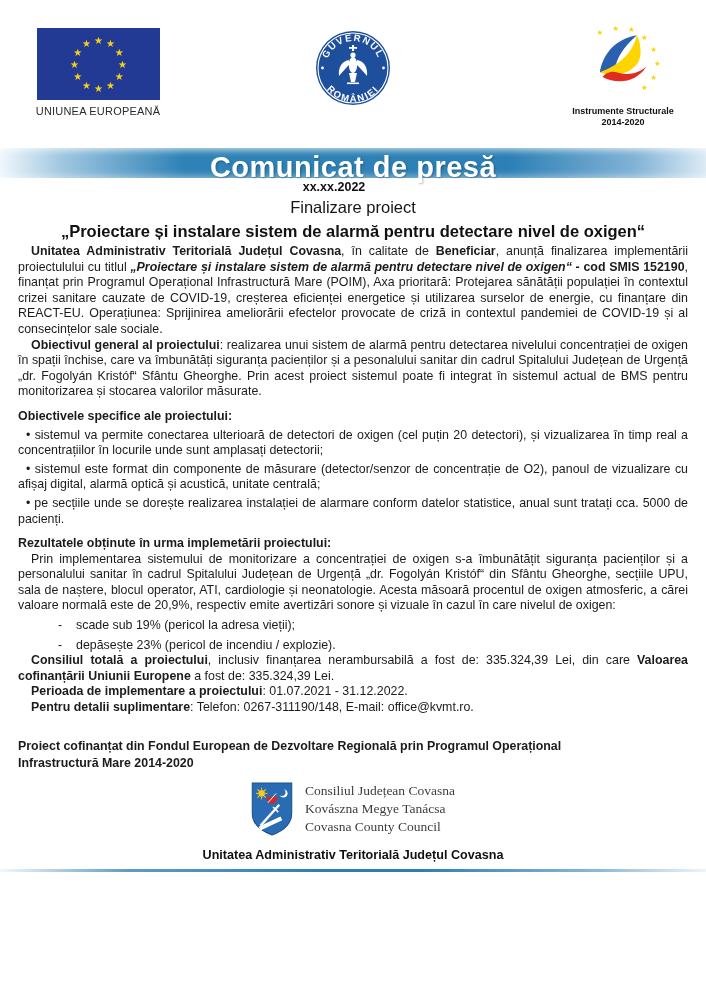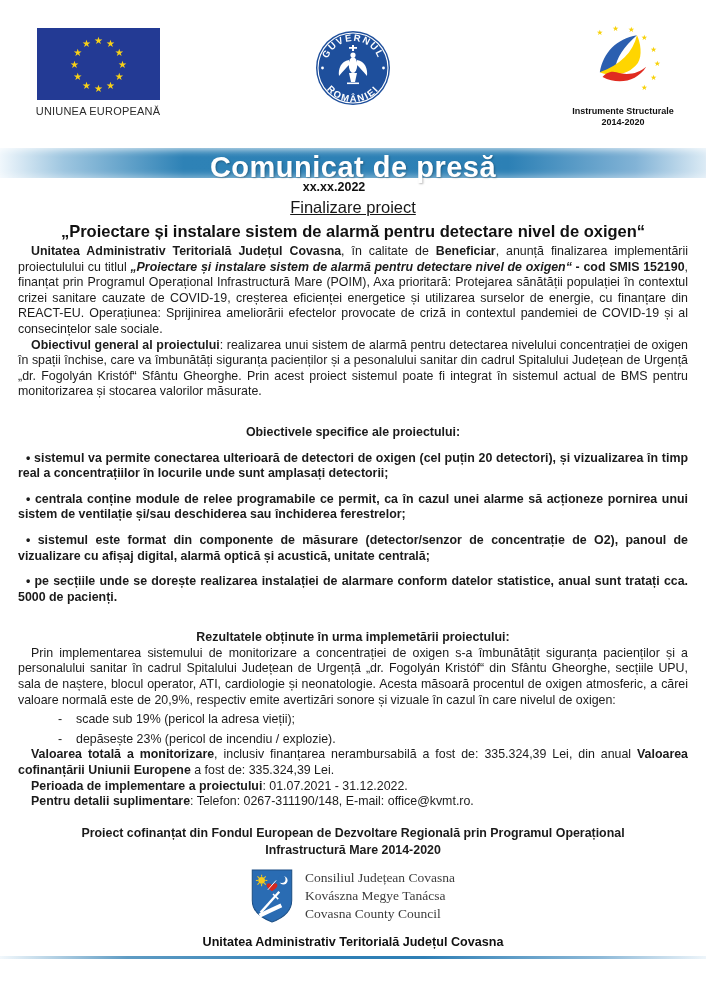--- a/index.html
+++ b/index.html
@@ -20,33 +20,33 @@
     height:30px;line-height:38px;text-align:center;
     background:linear-gradient(90deg,#f0f7fc 0%,#9ec6e0 9%,#2e82b6 26%,#2c80b5 72%,#82b3d6 90%,#dcebf5 100%);
     box-shadow:inset 0 7px 7px -5px rgba(255,255,255,.75), inset 0 -7px 7px -5px rgba(255,255,255,.45);
   }
   .banner-title{
     color:#fff;font-size:29px;font-weight:bold;letter-spacing:.5px;
     text-shadow:1px 1px 2px rgba(0,0,0,.28);
   }
   .date-line{font-size:12.5px;font-weight:600;text-align:center;padding-right:38px;margin-top:2px;color:#111;}
   
-  .subtitle{text-align:center;font-size:16.5px;margin-top:4px;color:#161616;text-decoration:underline;}
+  .subtitle{text-align:center;font-size:16.5px;margin-top:4px;color:#161616;}
   .doc-title{text-align:center;font-size:16.5px;font-weight:bold;margin-top:5px;color:#111;}
   
   .doc-body{padding:3px 18px 0;}
   .blk{margin:0;font-size:12.4px;line-height:15.6px;text-align:justify;}
   .blk .b{font-weight:bold;}
   .blk .i{font-style:italic;}
   .p{text-indent:13px;margin-top:0;}
-  .h{margin-top:25px;font-weight:bold;text-align:center;}
-  .bullet{text-indent:8px;margin-top:10px;font-weight:bold;}
+  .h{margin-top:9px;font-weight:bold;text-align:left;}
+  .bullet{text-indent:8px;margin-top:3px;}
   .dash{margin-top:4px;padding-left:40px;text-align:left;}
   .dash .m{display:inline-block;width:18px;}
-  .center{text-align:center;font-weight:bold;margin-top:15px;line-height:17px;}
+  .center{font-weight:bold;margin-top:22px;line-height:17px;}
   
   .council-block{display:flex;justify-content:center;align-items:center;gap:12px;margin-top:10px;}
   .council-text{font-family:"Liberation Serif", serif;font-size:13.5px;color:#3d3d3d;line-height:1.32;}
   .uat-line{text-align:center;font-size:12.6px;font-weight:bold;margin-top:12px;color:#111;}
   .divider{
     height:3px;margin-top:7px;
     background:linear-gradient(90deg,#f2f8fc 0%,#5f9cc4 18%,#2f7fb5 45%,#2f7fb5 60%,#8db9d8 85%,#eef5fa 100%);
   }
 </style>
 </head>
@@ -132,28 +132,27 @@
 <div class="date-line">xx.xx.2022</div>
 
 <div class="subtitle">Finalizare proiect</div>
 <div class="doc-title">„Proiectare și instalare sistem de alarmă pentru detectare nivel de oxigen“</div>
 
 <div class="doc-body">
     <p class="blk p"><span class="b">Unitatea Administrativ Teritorială Județul Covasna</span><span>, în calitate de </span><span class="b">Beneficiar</span><span>, anunță finalizarea implementării proiectulului cu titlul </span><span class="b i">„Proiectare și instalare sistem de alarmă pentru detectare nivel de oxigen“</span><span class="b"> - cod SMIS 152190</span><span>, finanțat prin Programul Operațional Infrastructură Mare (POIM), Axa prioritară: Protejarea sănătății populației în contextul crizei sanitare cauzate de COVID-19, creșterea eficienței energetice și utilizarea surselor de energie, cu finanțare din REACT-EU. Operațiunea: Sprijinirea ameliorării efectelor provocate de criză in contextul pandemiei de COVID-19 și al consecințelor sale sociale.</span></p>
     <p class="blk p"><span class="b">Obiectivul general al proiectului</span><span>: realizarea unui sistem de alarmă pentru detectarea nivelului concentrației de oxigen în spații închise, care va îmbunătăți siguranța pacienților și a pesonalului sanitar din cadrul Spitalului Județean de Urgență „dr. Fogolyán Kristóf“ Sfântu Gheorghe. Prin acest proiect sistemul poate fi integrat în sistemul actual de BMS pentru monitorizarea și stocarea valorilor măsurate.</span></p>
     <p class="blk h"><span class="b">Obiectivele specifice ale proiectului:</span></p>
     <p class="blk bullet"><span>• sistemul va permite conectarea ulterioară de detectori de oxigen (cel puțin 20 detectori), și vizualizarea în timp real a concentrațiilor în locurile unde sunt amplasați detectorii;</span></p>
-    <p class="blk bullet"><span>• centrala conține module de relee programabile ce permit, ca în cazul unei alarme să acționeze pornirea unui sistem de ventilație și/sau deschiderea sau închiderea ferestrelor;</span></p>
     <p class="blk bullet"><span>• sistemul este format din componente de măsurare (detector/senzor de concentrație de O2), panoul de vizualizare cu afișaj digital, alarmă optică și acustică, unitate centrală;</span></p>
     <p class="blk bullet"><span>• pe secțiile unde se dorește realizarea instalației de alarmare conform datelor statistice, anual sunt tratați cca. 5000 de pacienți.</span></p>
     <p class="blk h"><span class="b">Rezultatele obținute în urma implemetării proiectului:</span></p>
     <p class="blk p"><span>Prin implementarea sistemului de monitorizare a concentrației de oxigen s-a îmbunătățit siguranța pacienților și a personalului sanitar în cadrul Spitalului Județean de Urgență „dr. Fogolyán Kristóf“ din Sfântu Gheorghe, secțiile UPU, sala de naștere, blocul operator, ATI, cardiologie și neonatologie. Acesta măsoară procentul de oxigen atmosferic, a cărei valoare normală este de 20,9%, respectiv emite avertizări sonore și vizuale în cazul în care nivelul de oxigen:</span></p>
     <p class="blk dash"><span class="m">-</span><span>scade sub 19% (pericol la adresa vieții);</span></p>
     <p class="blk dash"><span class="m">-</span><span>depăsește 23% (pericol de incendiu / explozie).</span></p>
-    <p class="blk p"><span class="b">Valoarea totală a monitorizare</span><span>, inclusiv finanțarea nerambursabilă a fost de: 335.324,39 Lei, din anual </span><span class="b">Valoarea cofinanțării Uniunii Europene</span><span> a fost de: 335.324,39 Lei.</span></p>
+    <p class="blk p"><span class="b">Consiliul totală a proiectului</span><span>, inclusiv finanțarea nerambursabilă a fost de: 335.324,39 Lei, din care </span><span class="b">Valoarea cofinanțării Uniunii Europene</span><span> a fost de: 335.324,39 Lei.</span></p>
     <p class="blk p"><span class="b">Perioada de implementare a proiectului</span><span>: 01.07.2021 - 31.12.2022.</span></p>
     <p class="blk p"><span class="b">Pentru detalii suplimentare</span><span>: Telefon: 0267-311190/148, E-mail: office@kvmt.ro.</span></p>
     <p class="blk center"><span class="b">Proiect cofinanțat din Fondul European de Dezvoltare Regională prin Programul Operațional</span><br><span class="b">Infrastructură Mare 2014-2020</span></p>
   </div>
 
 <div class="council-block">
   <svg width="42" height="54" viewBox="0 0 40 52">
     <path d="M20,1 L39,1 L39,30 Q39,44 20,51 Q1,44 1,30 L1,1 Z" fill="#2a6cb3" stroke="#1d4f85" stroke-width="1"></path>
     <g>
       <circle cx="10" cy="11" r="3.2" fill="#f5c91e"></circle>

